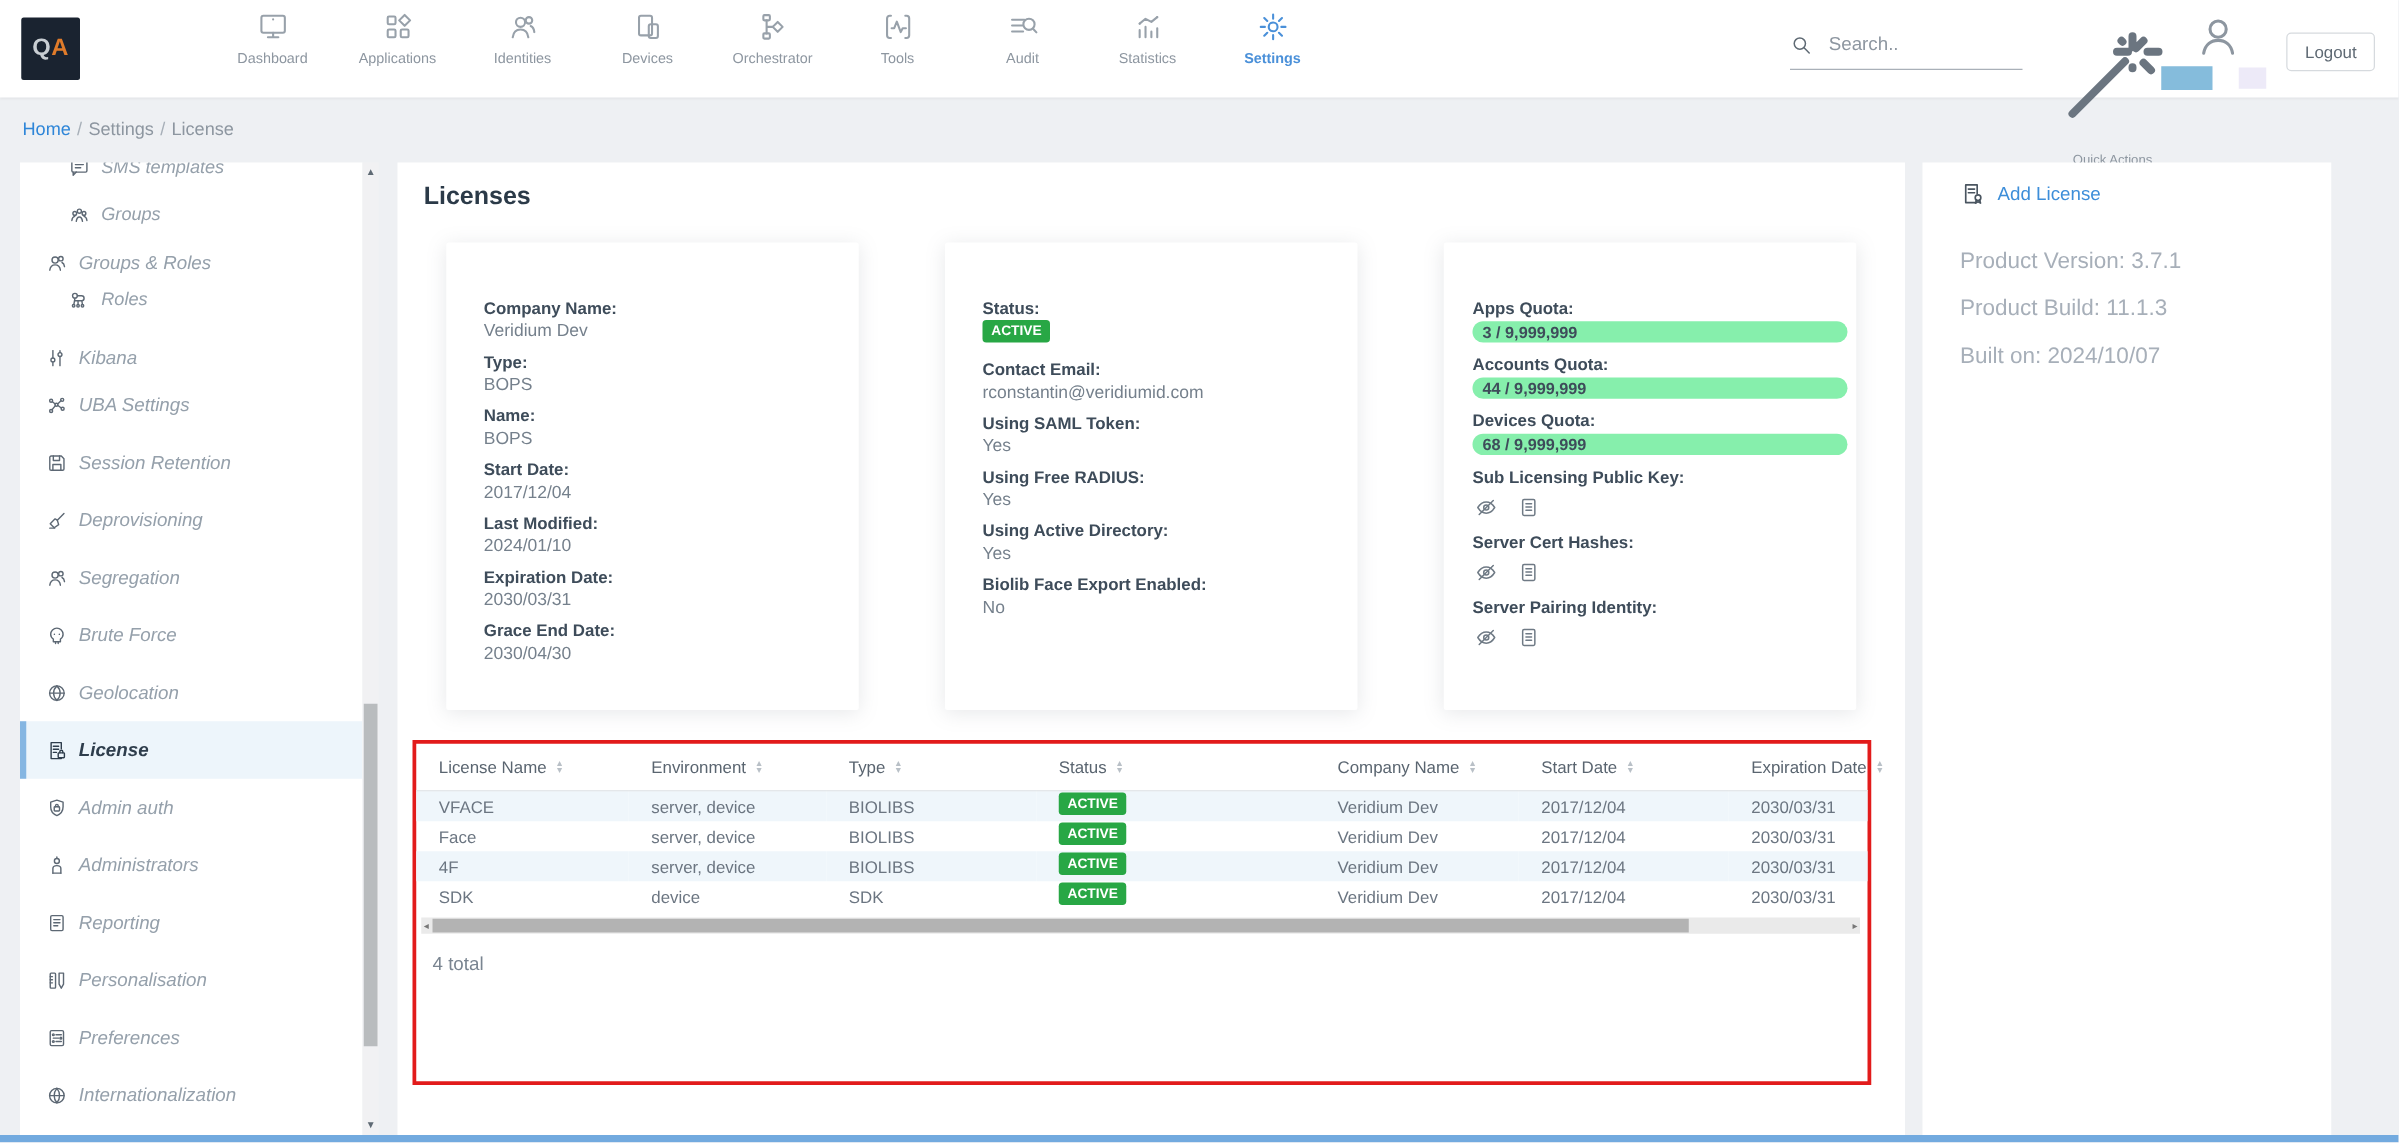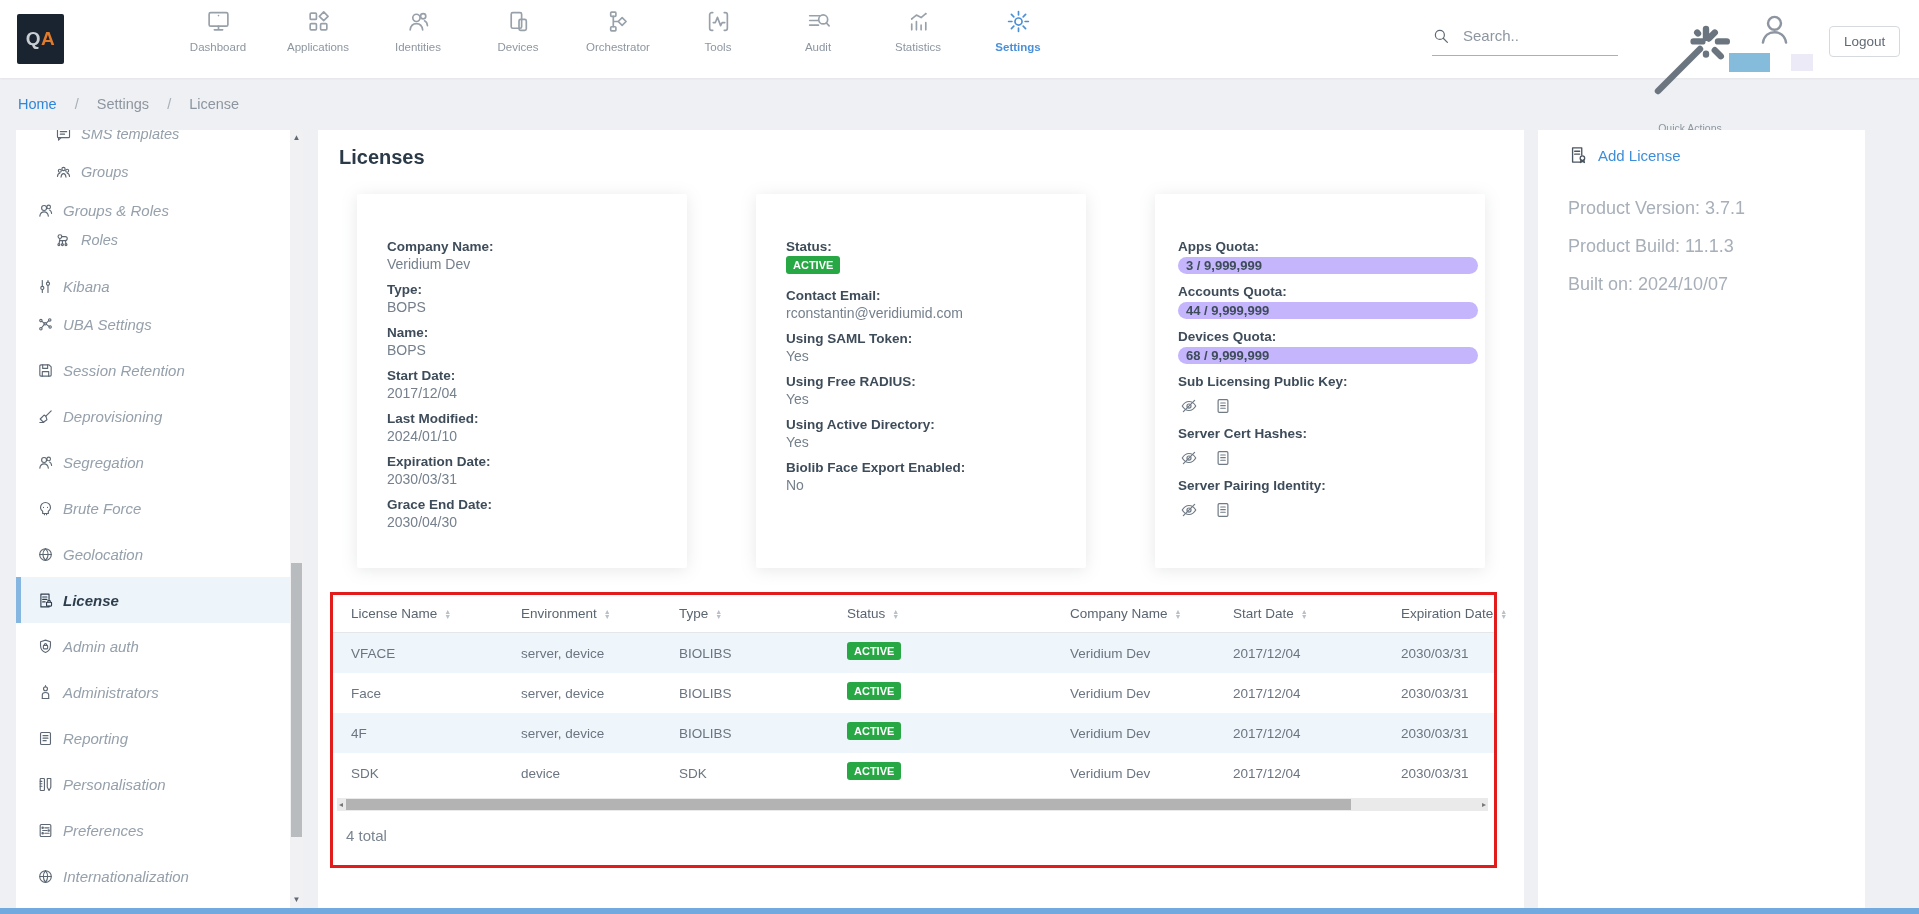--- a/index.html
+++ b/index.html
@@ -27,21 +27,21 @@
   .quick .wicon{width:23px;height:23px;color:#6b7580;margin:0 auto;}
   .quick .qlabel{margin-top:15px;font-size:10.5px;color:#8d96a0;}
   .avatar{position:absolute;left:1756px;top:11px;width:37px;height:37px;color:#8d96a0;cursor:pointer;}
   .swatch-blue{position:absolute;left:1729px;top:53px;width:41px;height:19px;background:#85bcdc;}
   .swatch-lilac{position:absolute;left:1791px;top:54px;width:22px;height:17px;background:#edeaf8;}
   .logout{position:absolute;left:1829px;top:26px;background:#fff;border:1px solid #d6dade;border-radius:4px;
           padding:7px 14px;font-size:13.5px;color:#5f6a74;cursor:pointer;font-family:inherit;}
 
   
   .breadcrumb{position:absolute;top:78px;left:0;width:100%;height:52px;display:flex;align-items:center;
-              padding-left:18px;font-size:14.5px;color:#8d96a0;gap:18px;box-sizing:border-box;}
+              padding-left:18px;font-size:14.5px;color:#8d96a0;gap:5px;box-sizing:border-box;}
   .breadcrumb .home{color:#2f86d8;cursor:pointer;}
   .breadcrumb .sep{color:#a7afb8;}
 
   
   .sidebar{position:absolute;left:16px;top:130px;width:274px;height:778px;background:#fff;overflow:hidden;}
   .s-item{display:flex;align-items:center;height:30px;margin-top:16px;padding-left:21px;color:#95a0ab;
           font-size:15px;cursor:pointer;box-sizing:border-box;font-style:italic;}
   .s-item .sicon{width:17px;height:17px;margin-right:9px;flex:none;color:#5d6874;}
   .s-item.sub{padding-left:39px;font-size:14.5px;}
   .s-item.first{margin-top:-11px;}
@@ -62,33 +62,33 @@
   .cards{position:absolute;left:39px;top:64px;display:flex;gap:69px;}
   .card{width:330px;height:374px;background:#fff;box-shadow:0 2px 16px rgba(120,130,140,.18);border-radius:2px;
         padding:44px 24px 0 30px;box-sizing:border-box;}
   .card.quota-card{padding:44px 7px 0 23px;}
   .field{margin-bottom:8px;}
   .f-label{font-size:13.5px;font-weight:bold;color:#3e4c5a;line-height:17px;}
   .f-value{font-size:14px;color:#75808c;line-height:18px;}
   .badge{display:inline-block;background:#28a745;color:#fff;font-size:11px;font-weight:bold;
          padding:3px 7px;border-radius:3px;margin:1px 0 5px;}
   .quota{margin-bottom:9px;}
-  .quota-bar{margin-top:2px;height:17px;background:#c4b5fd;border-radius:9px;font-size:13px;font-weight:bold;
+  .quota-bar{margin-top:2px;height:17px;background:#86efac;border-radius:9px;font-size:13px;font-weight:bold;
              color:#3e4c5a;line-height:17px;padding-left:8px;box-sizing:border-box;}
   .secret{margin-bottom:10px;}
   .secret-icons{display:flex;gap:16px;margin-top:7px;padding-left:2px;}
   .secret-icons .s18{width:18px;height:18px;color:#6f7a85;cursor:pointer;}
 
   
   .table-region{position:absolute;left:12px;top:462px;width:1167px;height:276px;border:3px solid #e21b1b;
                 background:#fff;box-sizing:border-box;}
   table{border-collapse:collapse;width:100%;table-layout:fixed;}
   th{height:37px;font-size:13.5px;font-weight:normal;color:#5a6570;text-align:left;padding:0 0 0 18px;
      border-bottom:1px solid #e4e7ea;white-space:nowrap;cursor:pointer;}
-  td{height:40px;font-size:13.5px;color:#6b7581;padding:0 0 0 18px;white-space:nowrap;}
+  td{height:24px;font-size:13.5px;color:#6b7581;padding:0 0 0 18px;white-space:nowrap;}
   th:nth-child(1){width:152px;} th:nth-child(2){width:140px;} th:nth-child(3){width:150px;}
   th:nth-child(4){width:205px;} th:nth-child(5){width:145px;} th:nth-child(6){width:150px;}
   tr.stripe{background:#eff6fb;}
   .sorters{display:inline-flex;flex-direction:column;margin-left:7px;vertical-align:middle;
            color:#b9c0c7;font-size:7px;line-height:5px;}
   .hscroll{margin:5px 6px 0 4px;height:13px;background:#eaeaea;position:relative;}
   .hthumb{position:absolute;left:9px;top:1px;height:11px;width:1005px;background:#b3b3b3;cursor:pointer;}
   .harr{position:absolute;top:0;height:13px;line-height:13px;font-size:8px;color:#777;cursor:pointer;}
   .harr.left{left:2px;} .harr.right{right:2px;}
   .total{margin:16px 0 0 13px;font-size:15px;color:#7a8591;}

